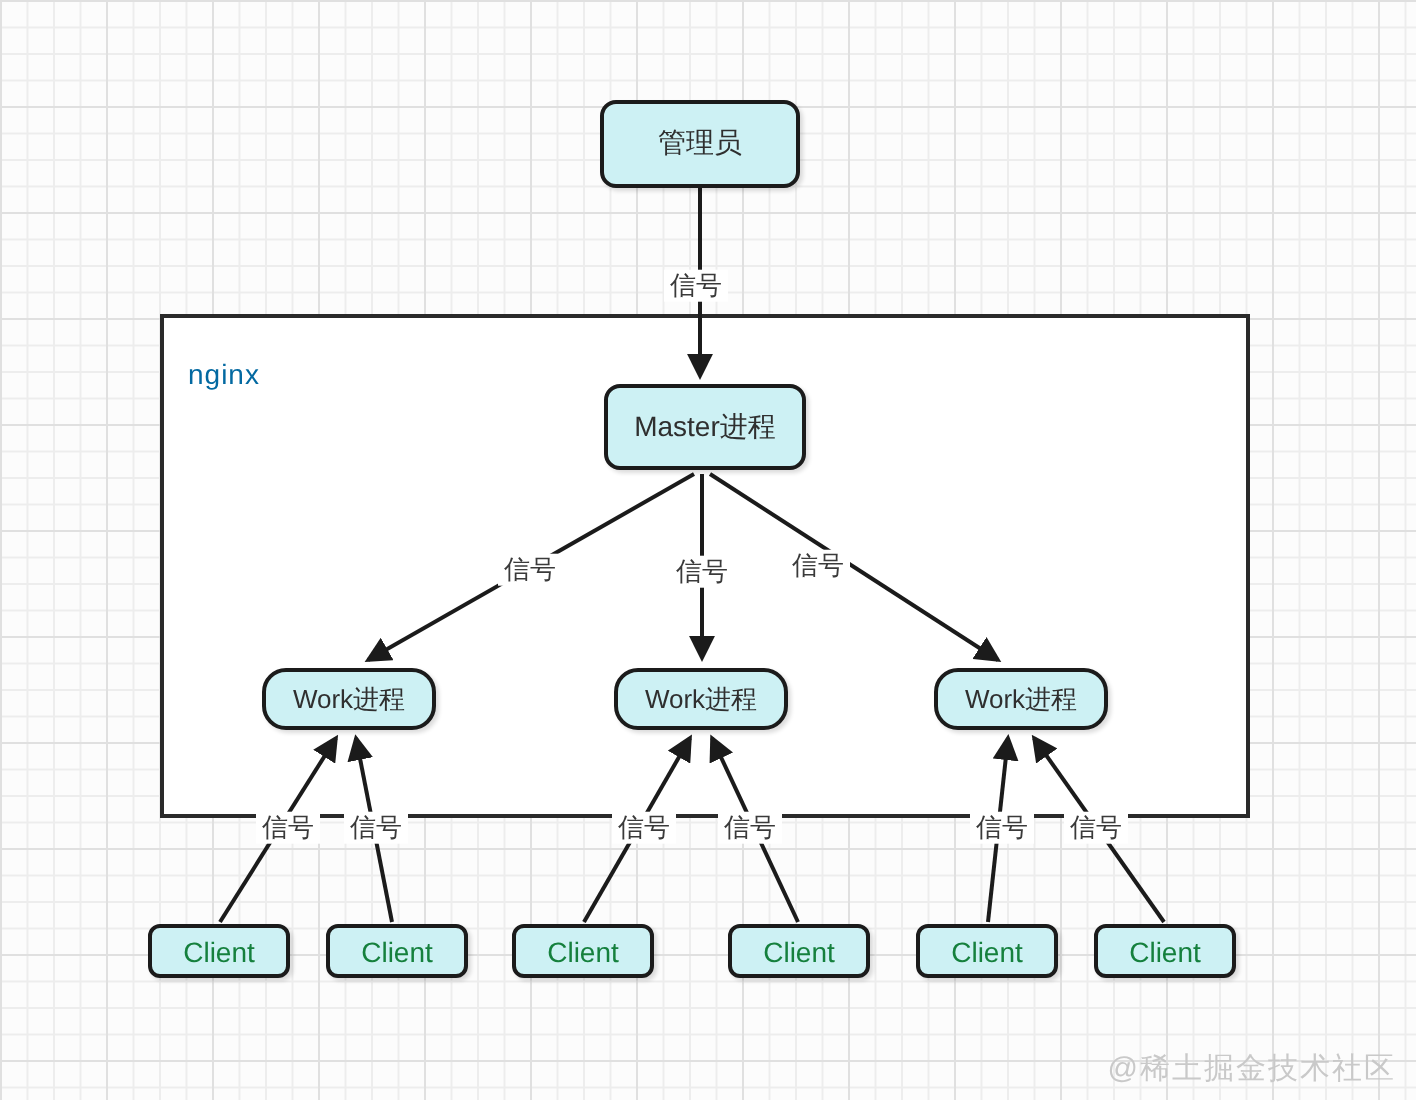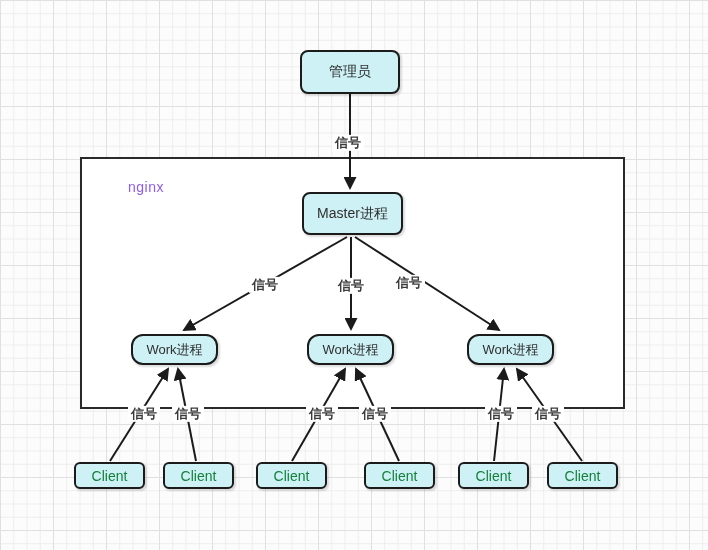--- a/index.html
+++ b/index.html
@@ -32,36 +32,36 @@
   }
   .nginx{
     position:absolute;left:80px;top:157px;width:545px;height:252px;
     background:var(--container-fill);
     border:2px solid #2a2a2a;
     box-sizing:border-box;
     z-index:1;
   }
   .nginx-label{
     position:absolute;left:12px;top:20px;
-    font-size:14px;color:#8b5cf6;letter-spacing:.5px;margin-left:34px;
+    font-size:14px;color:#0369a1;letter-spacing:.5px;
   }
   svg.edges{
     position:absolute;left:0;top:0;z-index:2;
   }
   svg.edges line{
     stroke:var(--line);stroke-width:2;
   }
   svg.edges marker path{fill:var(--line);}
   .sig{
     position:absolute;z-index:3;
     transform:translate(-50%,-50%);
     background:#fff;
     padding:1px 3px;
     font-size:13px;color:var(--label-text);
-    white-space:nowrap;line-height:1.1;font-weight:bold;
+    white-space:nowrap;line-height:1.1;
   }
   .node{
     position:absolute;z-index:4;
     box-sizing:border-box;
     background:var(--node-fill);
     border:2px solid var(--node-border);
     display:flex;align-items:center;justify-content:center;
     color:#2f2f2f;
     box-shadow:1.5px 1.5px 2px rgba(0,0,0,.14);
     white-space:nowrap;
@@ -120,13 +120,14 @@
   <div class="node sm" style="left:307px;top:334px;width:87px;height:31px">Work进程</div>
   <div class="node sm" style="left:467px;top:334px;width:87px;height:31px">Work进程</div>
 
   <div class="node cl" style="left:74px;top:462px;width:71px;height:27px">Client</div>
   <div class="node cl" style="left:163px;top:462px;width:71px;height:27px">Client</div>
   <div class="node cl" style="left:256px;top:462px;width:71px;height:27px">Client</div>
   <div class="node cl" style="left:364px;top:462px;width:71px;height:27px">Client</div>
   <div class="node cl" style="left:458px;top:462px;width:71px;height:27px">Client</div>
   <div class="node cl" style="left:547px;top:462px;width:71px;height:27px">Client</div>
 
+  <div class="watermark">@稀土掘金技术社区</div>
 </div>
 
 </body></html>

